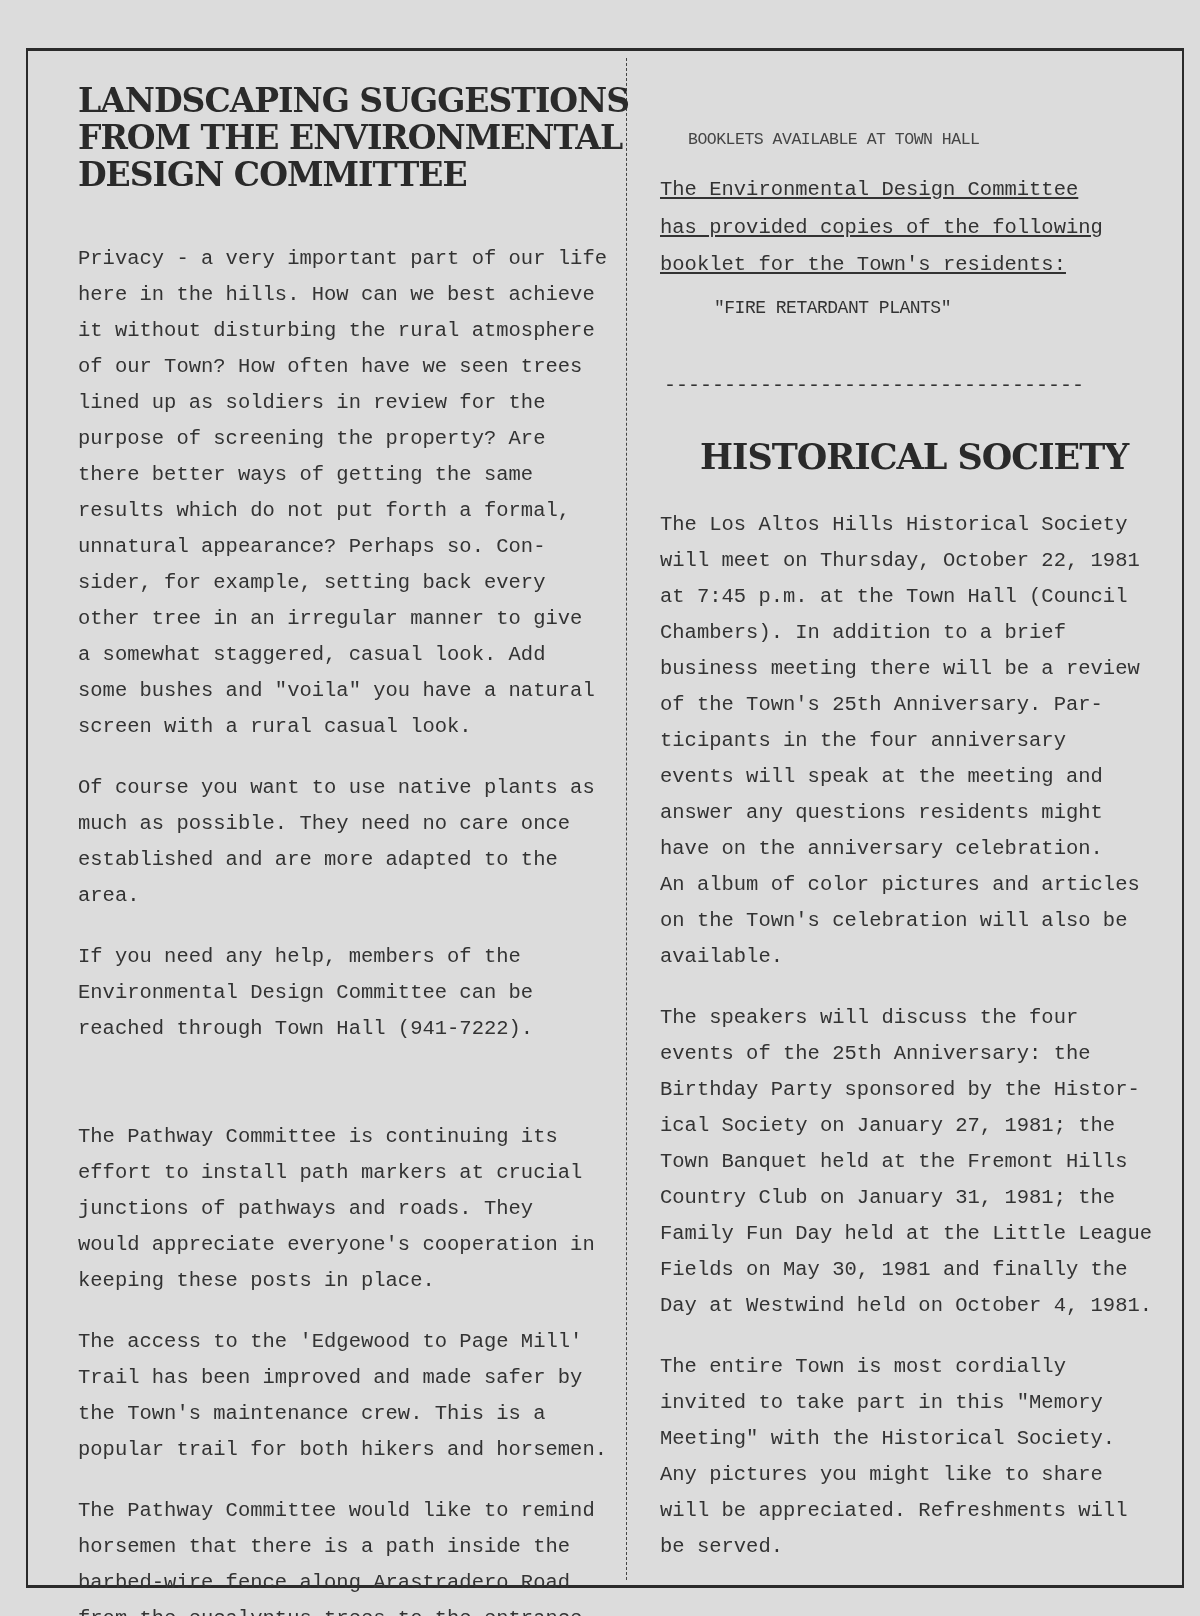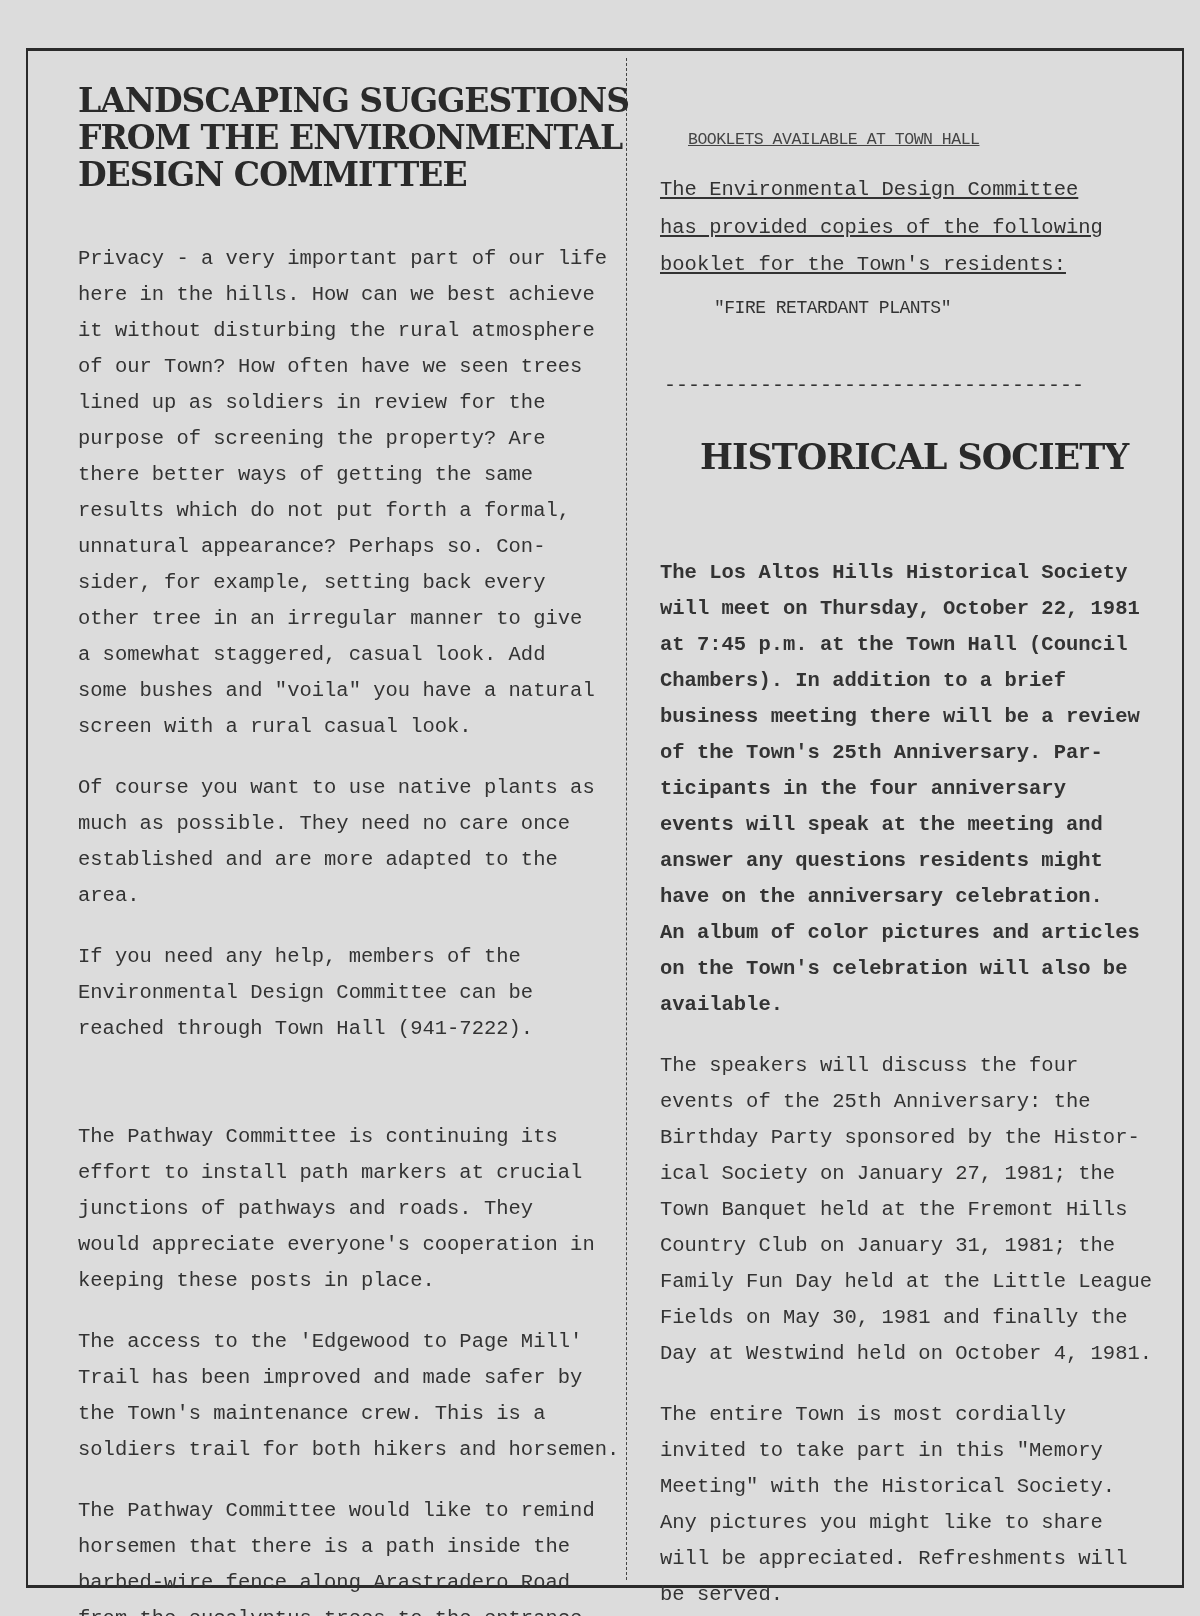--- a/index.html
+++ b/index.html
@@ -43,21 +43,20 @@
       line-height: 36px;
       color: #333;
       margin: 0;
       white-space: pre-line;
     }
     .spaced { line-height: 37.5px; }
     .subhead {
       font-family: "Liberation Mono", monospace;
       font-size: 16.5px;
       color: #444;
-      text-decoration: underline;
       letter-spacing: -0.5px;
       margin: 0 0 0 28px;
     }
     .quote {
       font-family: "Liberation Mono", monospace;
       font-size: 18px;
       color: #333;
       margin: 0 0 0 54px;
       letter-spacing: -0.5px;
     }
@@ -107,21 +106,21 @@
 
   <section style="margin-top:48px;">
     <p class="body-text" style="margin-top:72px;">The Pathway Committee is continuing its
 effort to install path markers at crucial
 junctions of pathways and roads.  They
 would appreciate everyone's cooperation in
 keeping these posts in place.</p>
     <p class="body-text" style="margin-top:25px;">The access to the 'Edgewood to Page Mill'
 Trail has been improved and made safer by
 the Town's maintenance crew.  This is a
-soldiers trail for both hikers and horsemen.</p>
+popular trail for both hikers and horsemen.</p>
     <p class="body-text" style="margin-top:25px;">The Pathway Committee would like to remind
 horsemen that there is a path inside the
 barbed-wire fence along Arastradero Road
 from the eucalyptus trees to the entrance
 for Saddle Mountain Drive.  This takes
 residents off the dangerous narrow section
 of pathway along Arastradero.</p>
   </section>
 </div>
 
@@ -131,21 +130,21 @@
     <p class="body-text spaced" style="margin-top:22px;text-decoration:underline;">The Environmental Design Committee
 has provided copies of the following
 booklet for the Town's residents:</p>
     <p class="quote" style="margin-top:14px;">"FIRE RETARDANT PLANTS"</p>
   </section>
 
   <div class="dash-rule" style="margin-top:56px;">-----------------------------------</div>
 
   <section style="margin-top:40px;">
     <h1 class="headline h-history" style="margin-left:40px;">HISTORICAL SOCIETY</h1>
-    <p class="body-text" style="margin-top:78px;font-weight:bold;">The Los Altos Hills Historical Society
+    <p class="body-text" style="margin-top:30px;">The Los Altos Hills Historical Society
 will meet on Thursday, October 22, 1981
 at 7:45 p.m. at the Town Hall (Council
 Chambers).  In addition to a brief
 business meeting there will be a review
 of the Town's 25th Anniversary.  Par-
 ticipants in the four anniversary
 events will speak at the meeting and
 answer any questions residents might
 have on the anniversary celebration.
 An album of color pictures and articles

